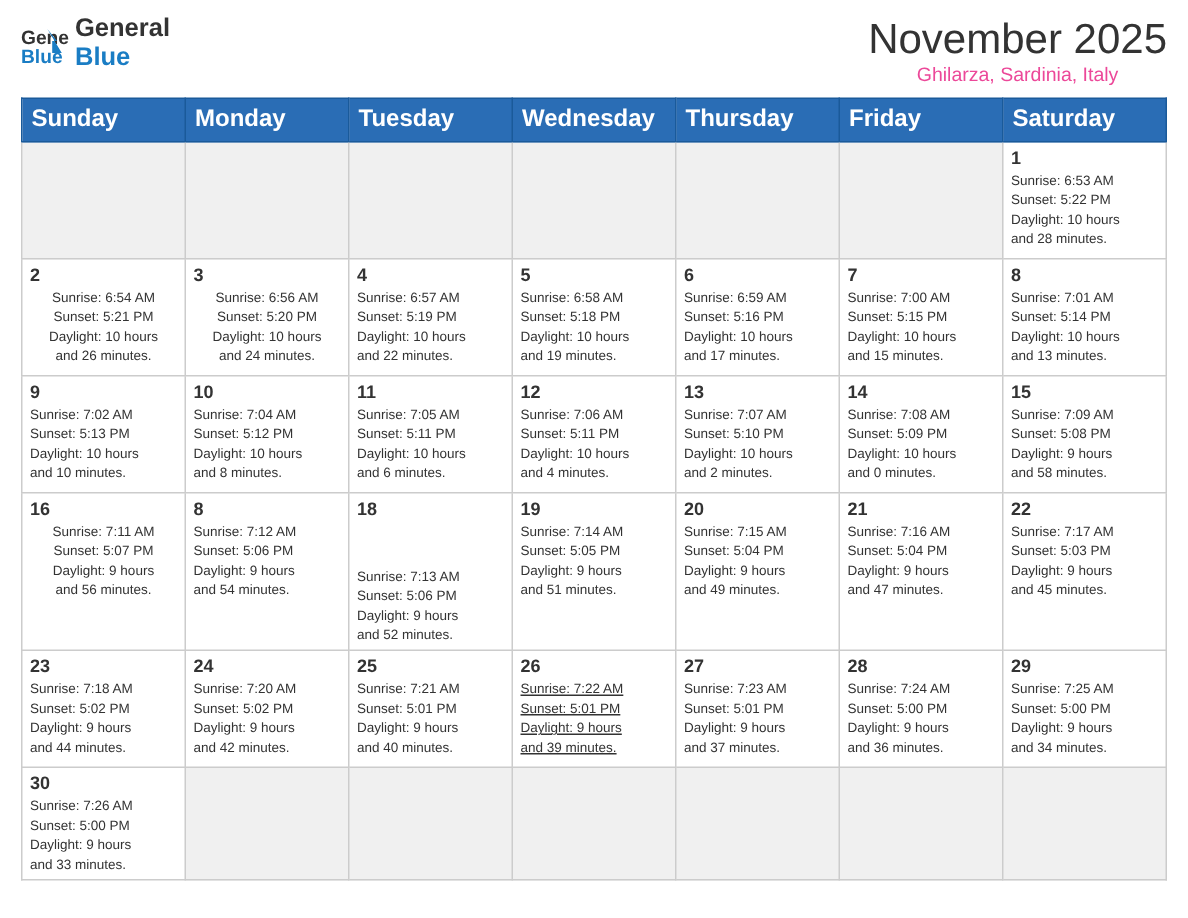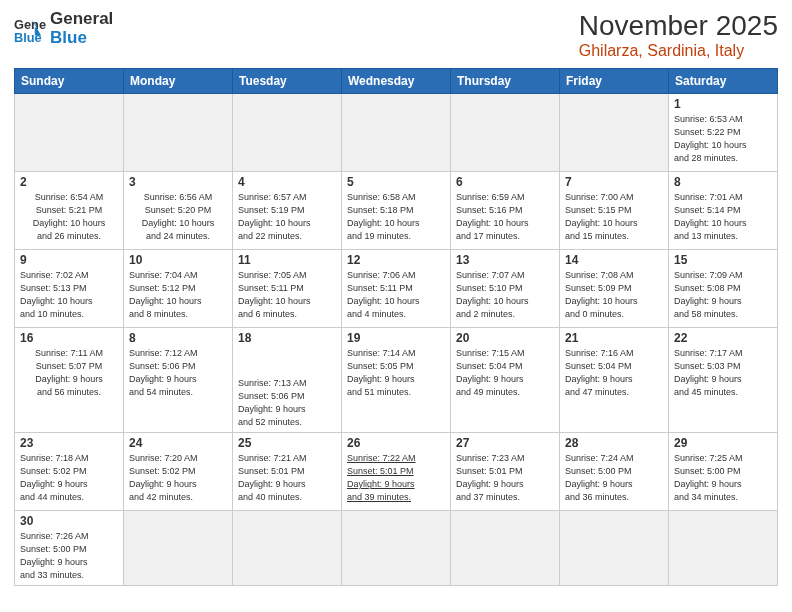--- a/index.html
+++ b/index.html
@@ -25,42 +25,42 @@
     .logo {
       display: flex;
       align-items: center;
       gap: 4px;
     }
     .logo-icon {
       width: 32px;
       height: 32px;
     }
     .title-block {
-      text-align: left;
+      text-align: center;
     }
     .month-title {
       font-size: 28px;
       color: #333;
       font-weight: normal;
     }
     .subtitle {
-      font-size: 16px;
-      color: #c2410c;
+      font-size: 13px;
+      color: #ec4899;
     }
     .calendar {
       width: 100%;
       border-collapse: collapse;
       table-layout: fixed;
     }
     .calendar th {
       background: #2a6db5;
       color: #fff;
       text-align: left;
       padding: 5px 6px;
-      font-size: 12px;
+      font-size: 16px;
       font-weight: bold;
       border: 1px solid #1a5a9a;
     }
     .calendar td {
       border: 1px solid #ccc;
       vertical-align: top;
       padding: 3px 5px;
       font-size: 9.5px;
       color: #333;
       height: 78px;

